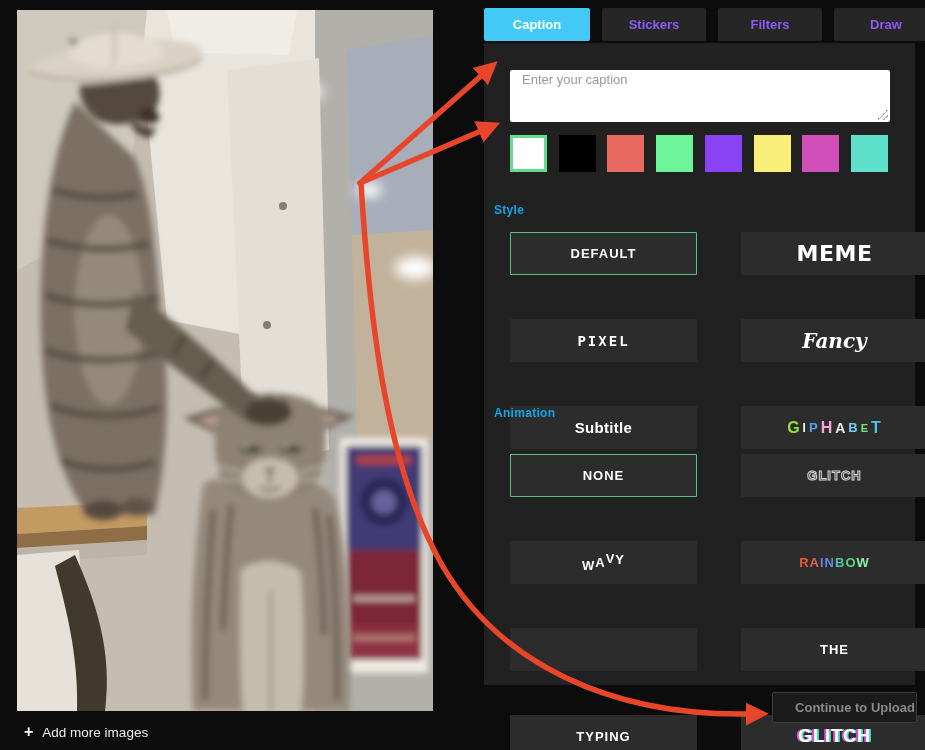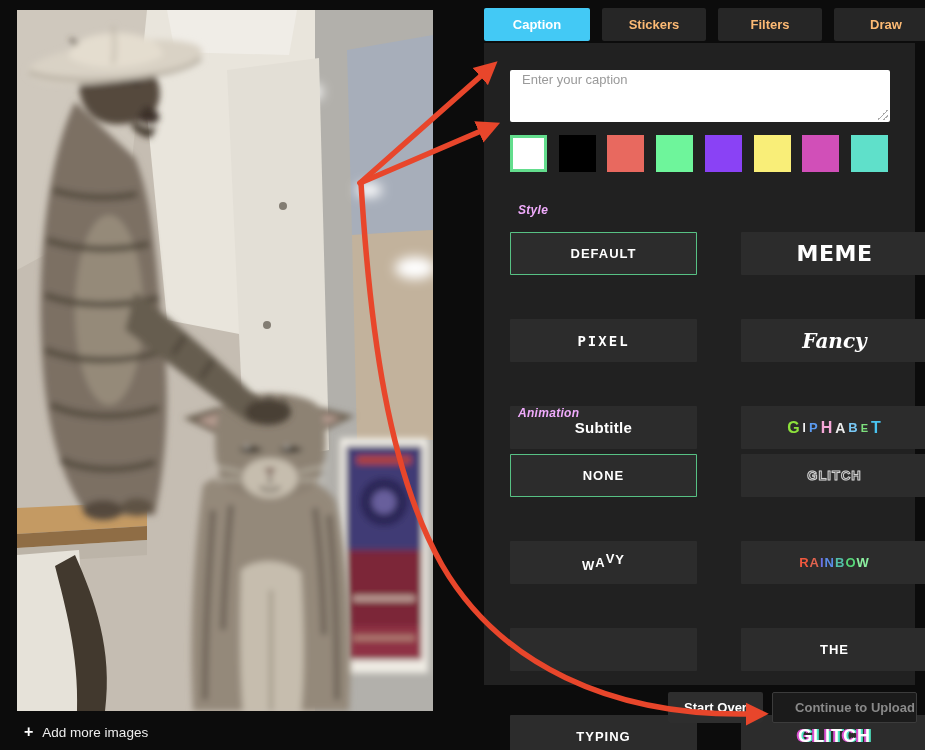--- a/index.html
+++ b/index.html
@@ -10,37 +10,37 @@
   
   #preview { position:absolute; left:17px; top:10px; width:416px; height:701px; background:#c5bdb2; }
   #preview svg { display:block; width:100%; height:100%; }
   #add-more { position:absolute; left:24px; top:720px; height:24px; display:flex; align-items:center; gap:9px;
               color:#ededed; font-size:13.5px; cursor:pointer; }
   #add-more .plus { font-size:16px; font-weight:bold; color:#fff; line-height:1; }
 
   
   #tabs { position:absolute; left:484px; top:8px; display:flex; gap:12px; }
   .tab { width:104px; height:33px; display:flex; align-items:center; justify-content:center;
-         background:#262626; color:#fdba74; font-size:13px; font-weight:bold; border-radius:2px; cursor:pointer; }
+         background:#262626; color:#8b5cf6; font-size:13px; font-weight:bold; border-radius:2px; cursor:pointer; }
   .tab.active { background:#43c9f5; color:#ffffff; width:106px; }
 
   
   #panel { position:absolute; left:484px; top:43px; width:431px; height:642px; background:#212121; }
   #caption-box { position:absolute; left:26px; top:27px; width:380px; height:52px; }
   #caption-input { width:100%; height:100%; border:none; resize:none; border-radius:2px; background:#ffffff;
                    padding:2px 12px; font-size:13px; color:#444; font-family:"Liberation Sans",sans-serif; outline:none; }
   #caption-input::placeholder { color:#9a9a9a; }
   #caption-grip { position:absolute; right:2px; bottom:2px; width:10px; height:10px; pointer-events:none;
     background:linear-gradient(135deg, transparent 0 45%, #aaa 45% 53%, transparent 53% 72%, #aaa 72% 80%, transparent 80%); }
 
   #swatches { position:absolute; left:26px; top:92px; width:378px; display:flex; justify-content:space-between; }
   .swatch { width:37px; height:37px; cursor:pointer; }
   .swatch.selected { border:3px solid #63dd8d; }
 
-  .section-label { position:absolute; left:34px; color:#f0abfc; font-size:12px; font-weight:bold; letter-spacing:.3px;font-style:italic; }
+  .section-label { position:absolute; left:10px; color:#0ea5e9; font-size:12px; font-weight:bold; letter-spacing:.3px; }
   #style-label { top:160px; }
   #anim-label  { top:363px; }
 
   .grid { position:absolute; left:26px; width:379px; display:grid; grid-template-columns:187px 187px;
           column-gap:5px; row-gap:7px;gap:44px; }
   #style-grid { top:189px; }
   #anim-grid  { top:411px;text-align:right; }
   .btn { height:43px; background:#2c2c2c; color:#fff; display:flex; align-items:center; justify-content:center;
          font-size:13px; font-weight:bold; letter-spacing:1px; cursor:pointer; border-radius:1px; }
   .btn.selected { box-shadow:inset 0 0 0 1px #57c184; }
@@ -257,21 +257,20 @@
           <span style="color: rgb(85, 214, 120);">O</span>
           <span style="color: rgb(139, 239, 160);">W</span>
         </div>
       <div class="btn"></div>
       <div class="btn">THE</div>
       <div class="btn">TYPING</div>
       <div class="btn glitch">GLITCH</div>
     </div>
   </div>
 
-  <div id="start-over">Start Over</div>
   <div id="continue">Continue to Upload</div>
 
   <svg id="arrows" viewBox="0 0 925 750">
     <defs>
       <marker id="ah" viewBox="0 0 10 10" refX="1" refY="5" markerWidth="4.2" markerHeight="4.4" orient="auto">
         <path d="M0,0 L10,5 L0,10 Z" fill="#e8462b"></path>
       </marker>
     </defs>
     <g stroke="#e8462b" stroke-width="5.5" fill="none" stroke-linecap="round">
       <path d="M360,183 L482,75" marker-end="url(#ah)"></path>

